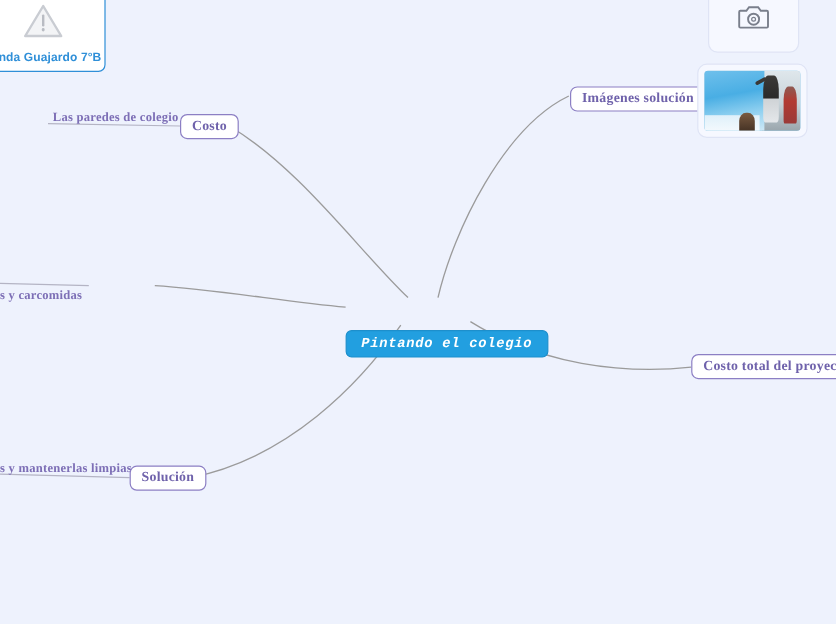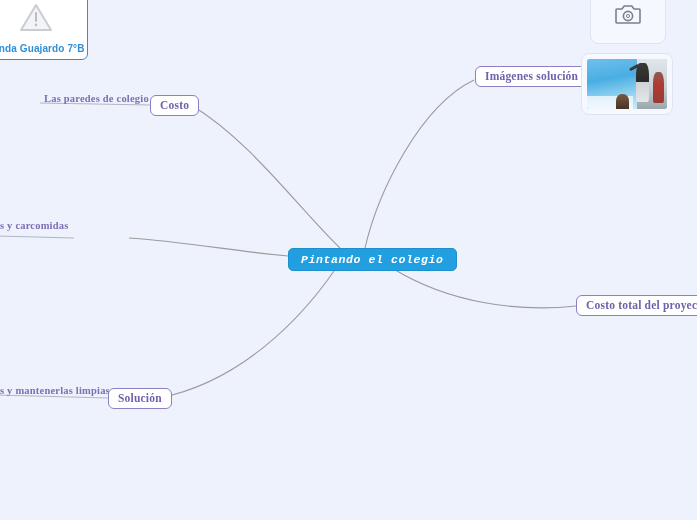--- a/index.html
+++ b/index.html
@@ -66,20 +66,21 @@
     font-weight: 700;
     font-size: 11.5px;
     letter-spacing: .6px;
     height: 23px;
     display: flex;
     align-items: center;
     justify-content: center;
     white-space: nowrap;
     padding: 0 12px;
     cursor: pointer;
+    margin-top: 27px;
   }
 
   
   .edge-label {
     position: absolute;
     color: #7d6fb6;
     font-family: "Liberation Serif", serif;
     font-weight: 700;
     font-size: 10.5px;
     letter-spacing: .2px;
@@ -233,29 +234,29 @@
     <path d="M 392 268 C 450 304 520 312 576 306" fill="none" stroke="#9b9b9b" stroke-width="1.1"></path>
 
     <path d="M 150 105 L 40 103" fill="none" stroke="#b4b4c4" stroke-width="1"></path>
     <path d="M 74 238 L -4 236" fill="none" stroke="#b4b4c4" stroke-width="1"></path>
     <path d="M 108 398 L -4 395" fill="none" stroke="#b4b4c4" stroke-width="1"></path>
     <path d="M 564 80 C 572 80 574 82 581 84" fill="none" stroke="#b4b4c4" stroke-width="1"></path>
     <path d="M 685 306 L 697 306" fill="none" stroke="#b4b4c4" stroke-width="1"></path>
   </svg>
 
   <div class="edge-label" style="left:44px; top:94px;">Las paredes de colegio</div>
-  <div class="edge-label" style="left:0px; top:221px;">s y carcomidas</div>
+  <div class="edge-label" style="left:0px; top:242px;">s y carcomidas</div>
   <div class="edge-label" style="left:0px; top:386px;">s y mantenerlas limpias</div>
 
   <div class="node" style="left:150px; top:95px;">Costo</div>
 
 
   <div class="node" style="left:108px; top:388px;">Solución</div>
 
-  <div class="node" style="left:475px; top:66px;">Imágenes solución</div>
+  <div class="node" style="left:475px; top:72px;">Imágenes solución</div>
 
   <div class="node" style="left:576px; top:295px;">Costo total del proyecto</div>
 
   <div class="node-root" style="left:288px; top:248px;">Pintando el colegio</div>
 
   <div class="media-card" style="left:590px; top:-16px; width:76px; height:60px;">
     <span>
       <svg class="cam-icon" width="26" height="22" viewBox="0 0 26 22" fill="none" stroke="#7a7f8c" stroke-width="1.6">
         <path d="M2 6 h5 l2.2-3 h7.6 L19 6 h5 a1 1 0 0 1 1 1 v12 a1 1 0 0 1 -1 1 H2 a1 1 0 0 1 -1 -1 V7 a1 1 0 0 1 1 -1 z"></path>
         <circle cx="13" cy="13" r="4.6"></circle>

